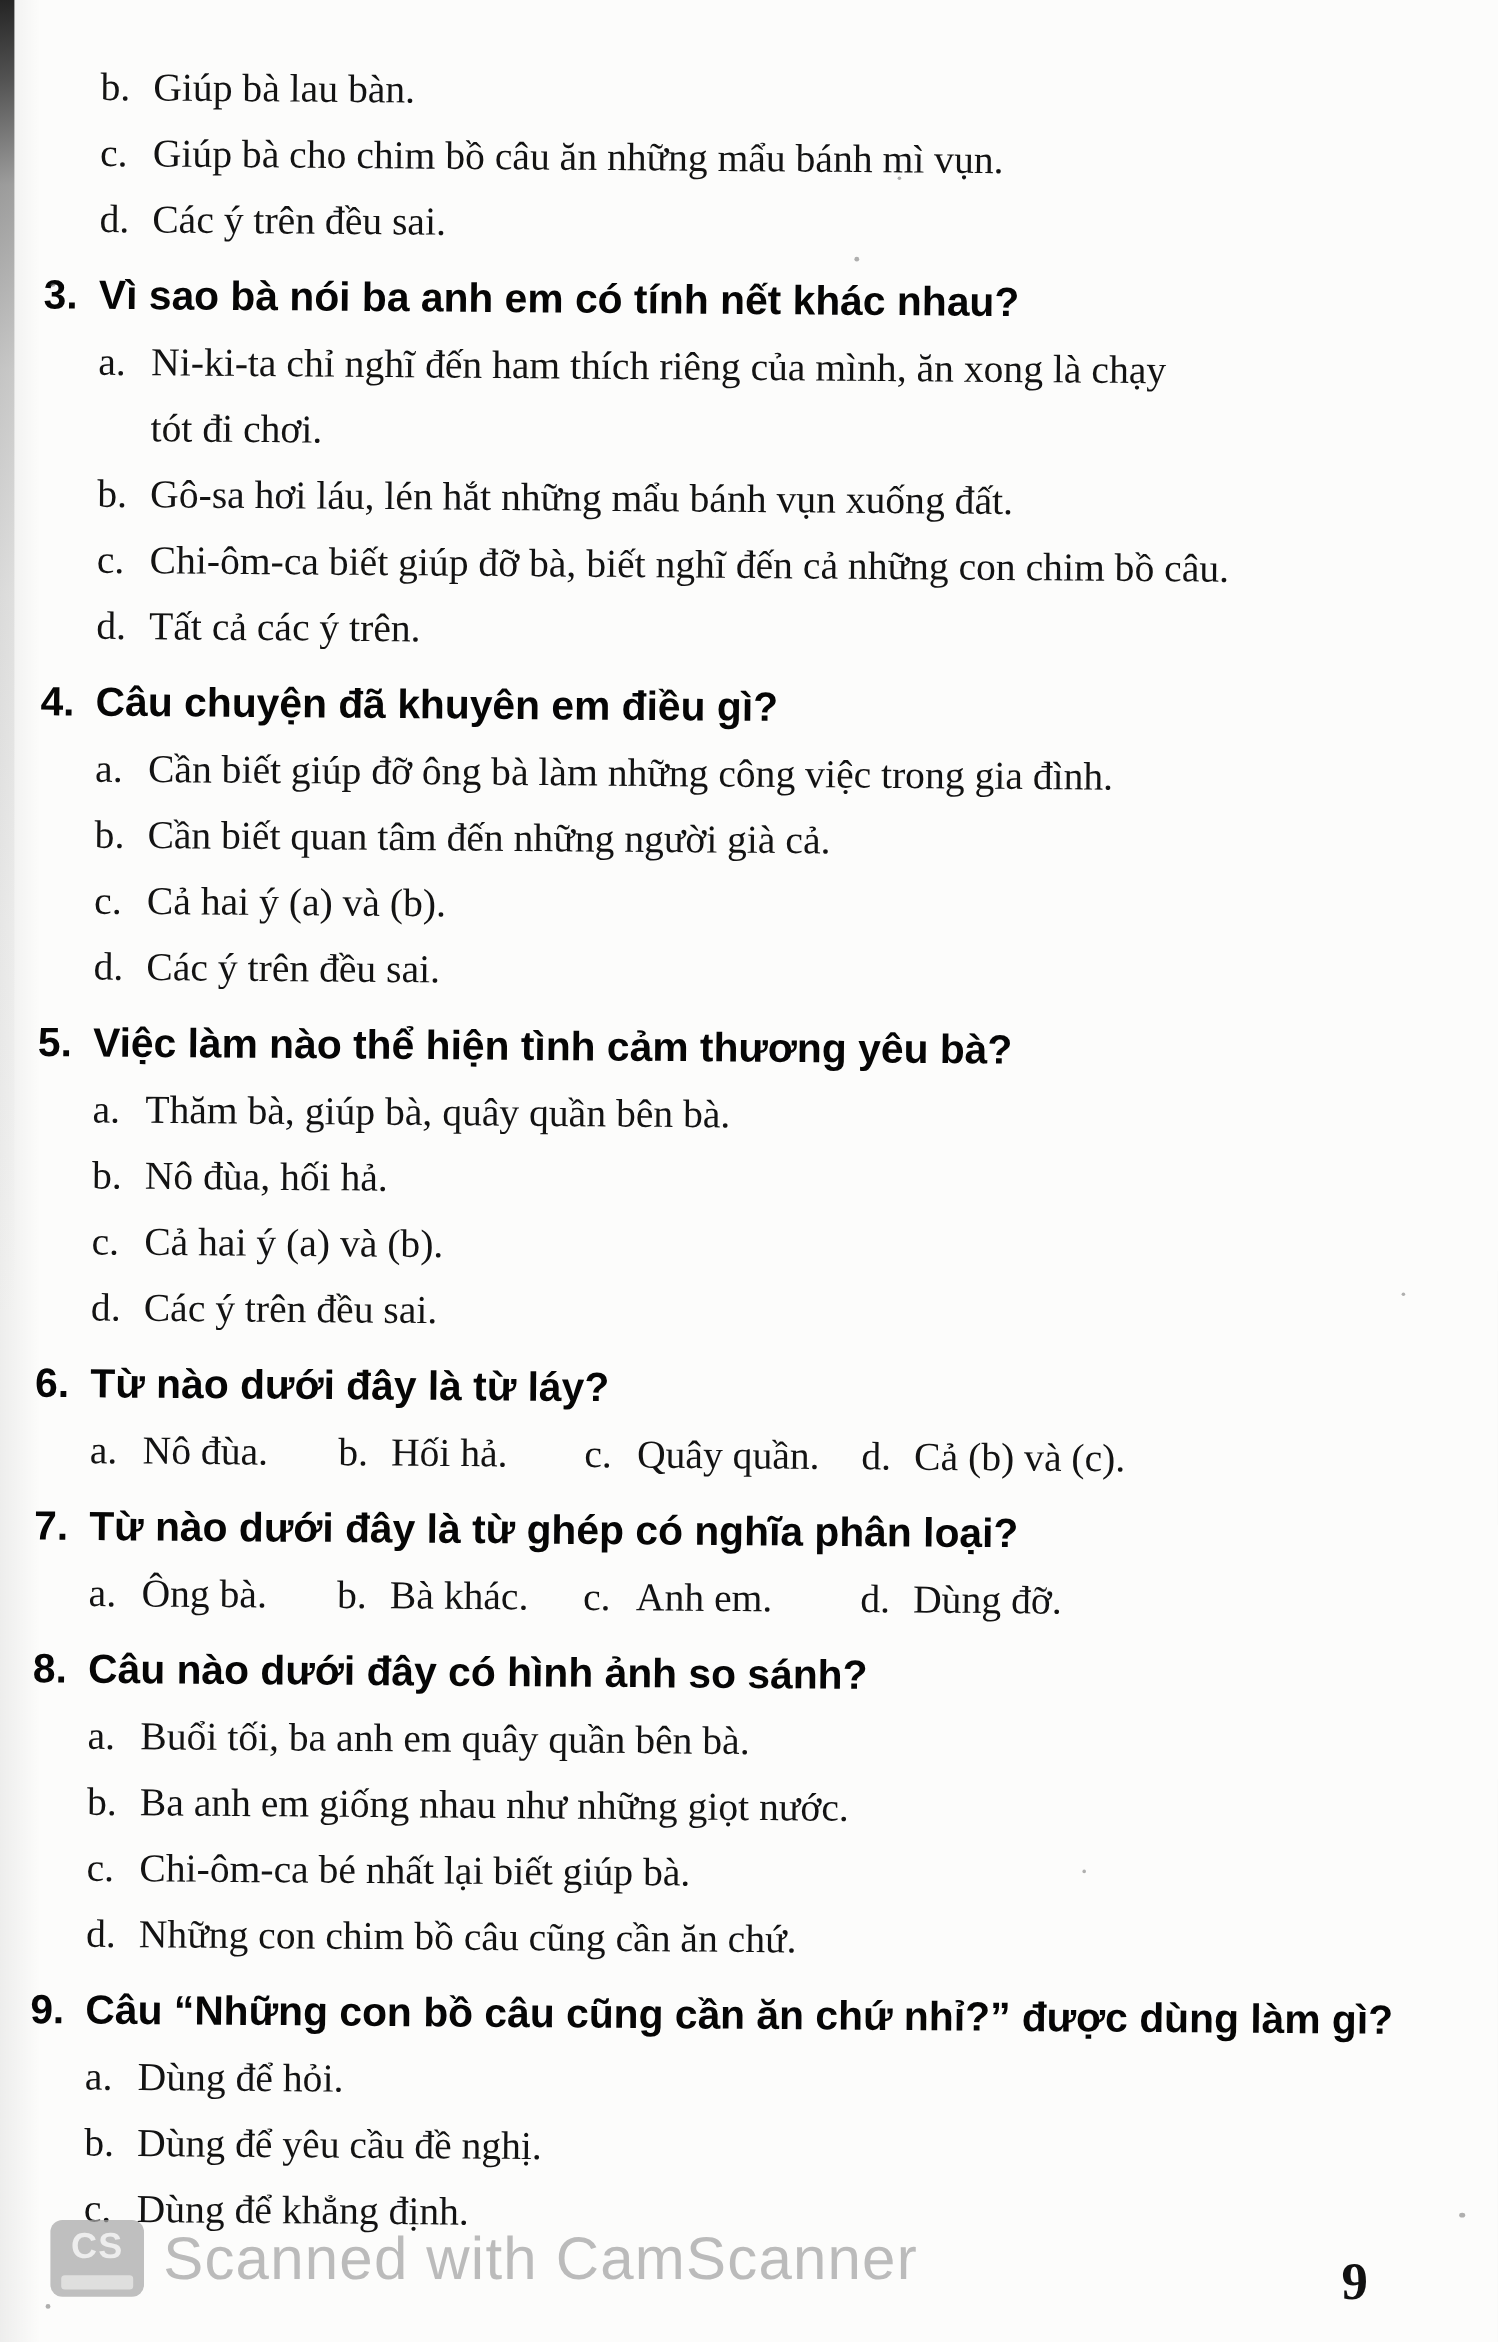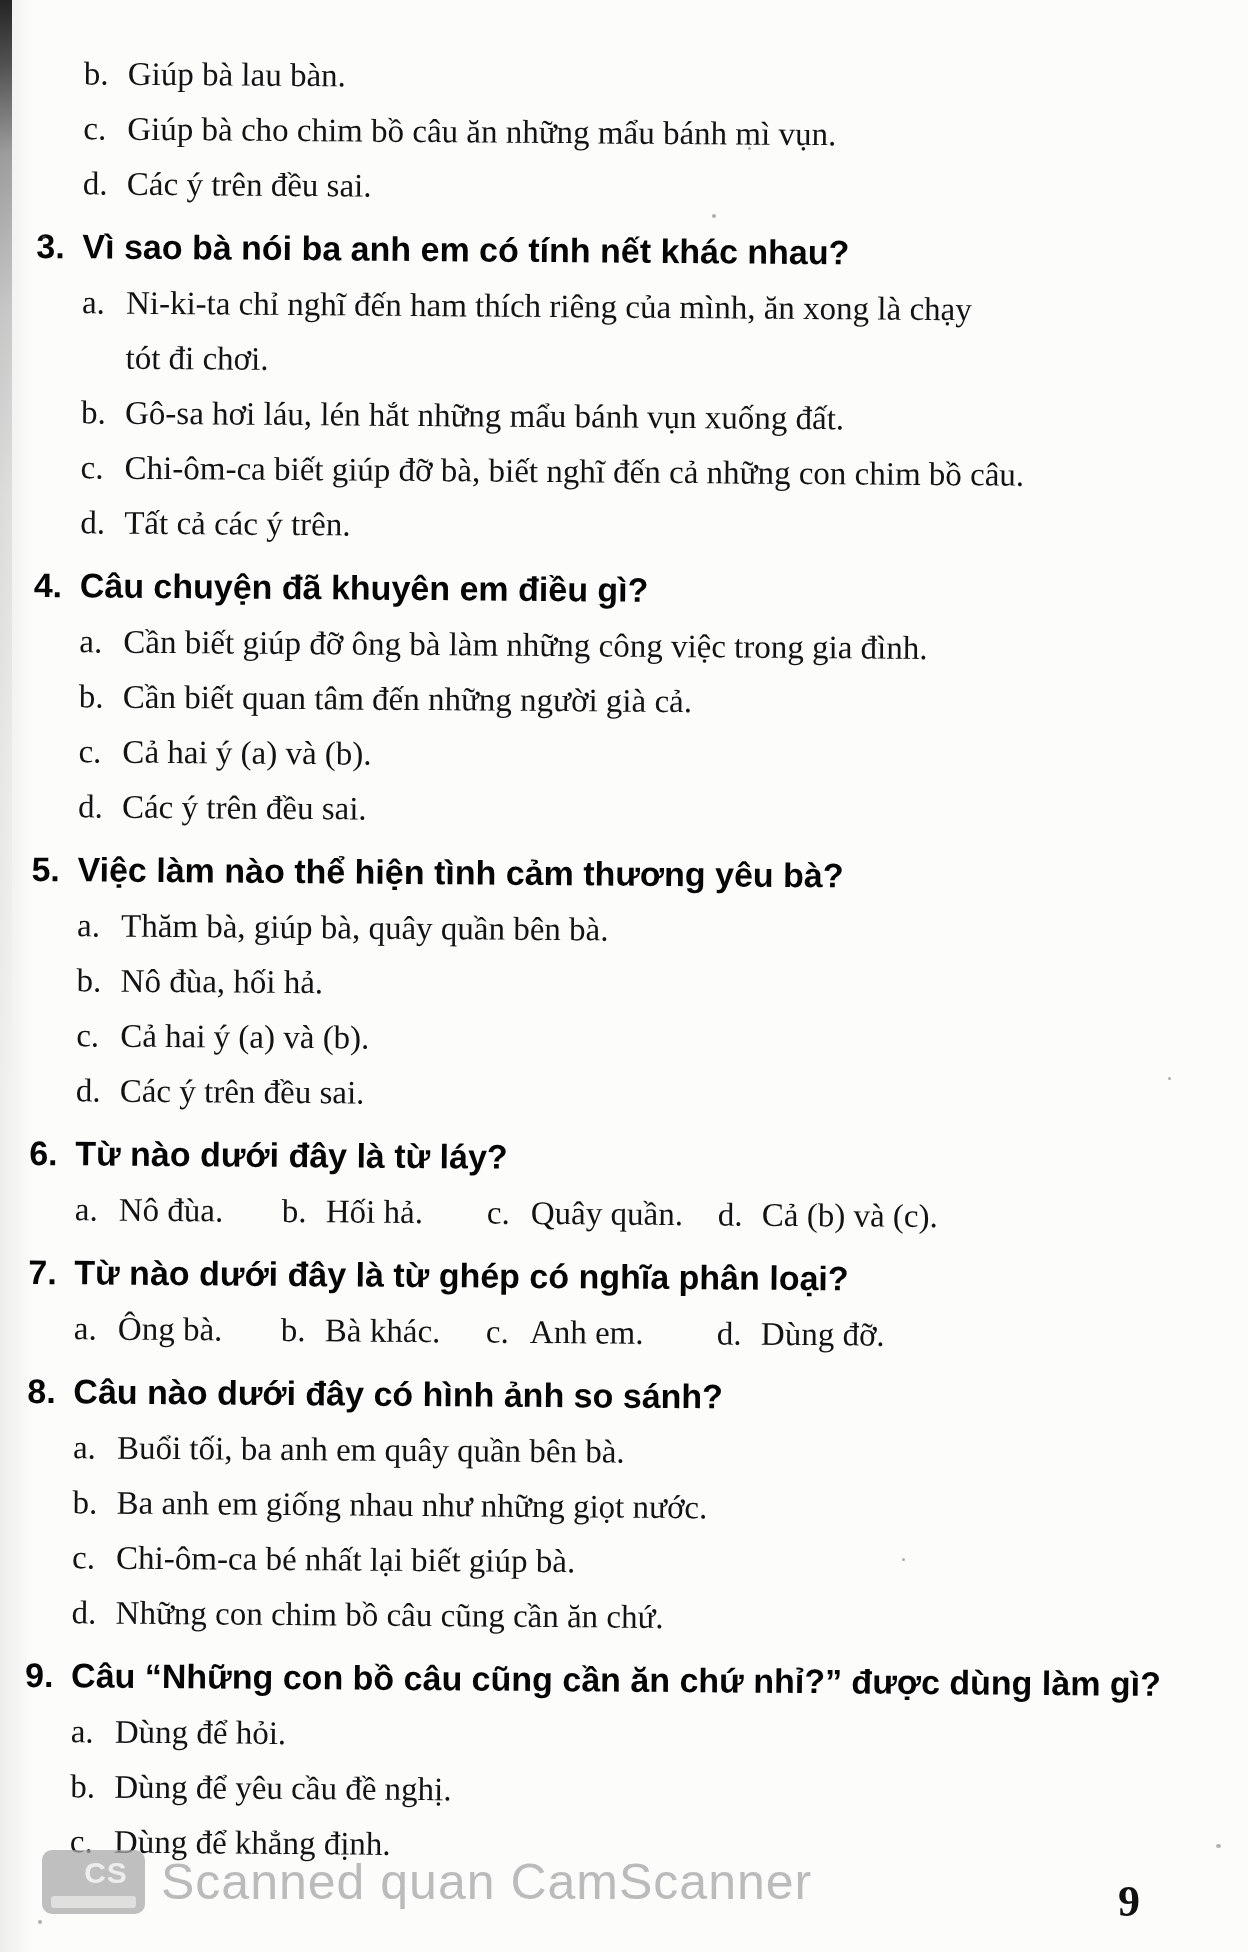--- a/index.html
+++ b/index.html
@@ -61,21 +61,21 @@
     font-weight:700; font-size:44px; color:#111;
   }
   
   .watermark {
     position:absolute; left:42px; top:1850px;
     display:flex; align-items:center; gap:16px;
     opacity:.72; pointer-events:none;
   }
   .wm-logo {
     position:relative; flex:none; width:78px; height:64px;
-    background:#a8a8a8; border-radius:10px;padding-left:25px;
+    background:#a8a8a8; border-radius:10px;
   }
   .wm-logo .wm-cs {
     display:block; text-align:center; margin-top:3px;
     font-family:"Liberation Sans","DejaVu Sans",sans-serif;
     font-weight:700; font-size:30px; line-height:40px;
     color:#e8e8e8; letter-spacing:1px;
   }
   .wm-logo::after {
     content:""; position:absolute; left:9px; right:9px; bottom:6px;
     height:12px; background:#d4d4d4; border-radius:3px;
@@ -284,21 +284,21 @@
   </div>
       </div>
   </div>
 
   <div class="page-number">9</div>
 
   <div class="watermark">
     <div class="wm-logo">
       <span class="wm-cs">CS</span>
     </div>
-    <div class="wm-text">Scanned quan CamScanner</div>
+    <div class="wm-text">Scanned with CamScanner</div>
   </div>
 
   <div class="speck s1"></div>
   <div class="speck s2"></div>
   <div class="speck s3"></div>
   <div class="speck s4"></div>
   <div class="speck s5"></div>
   <div class="speck s6"></div>
   <div class="speck s7"></div>
 </div>

